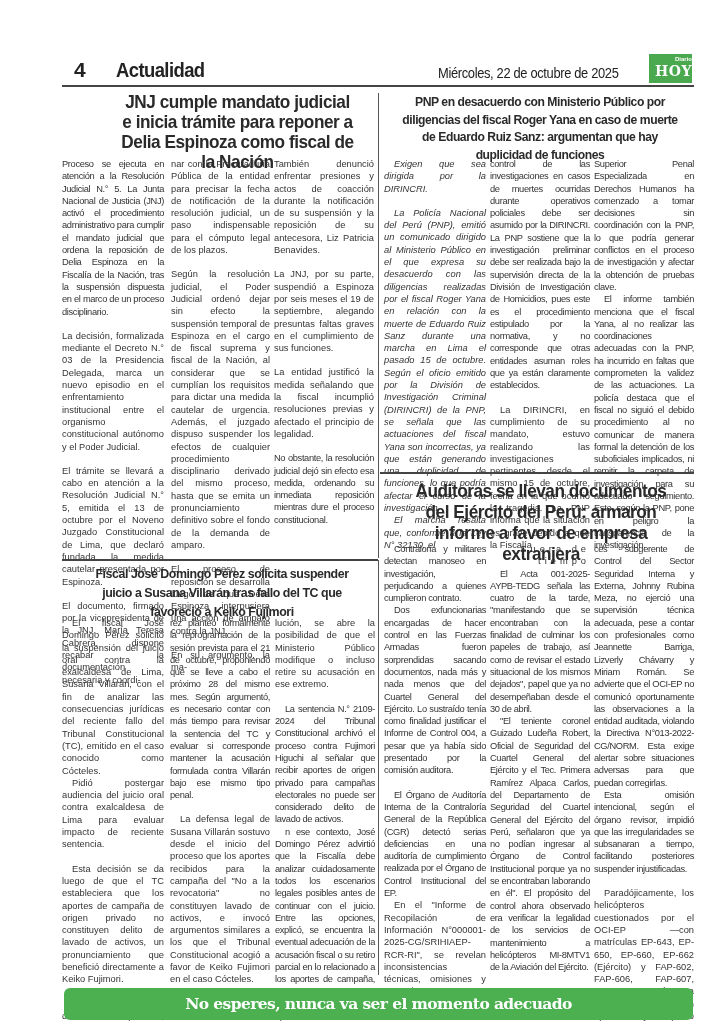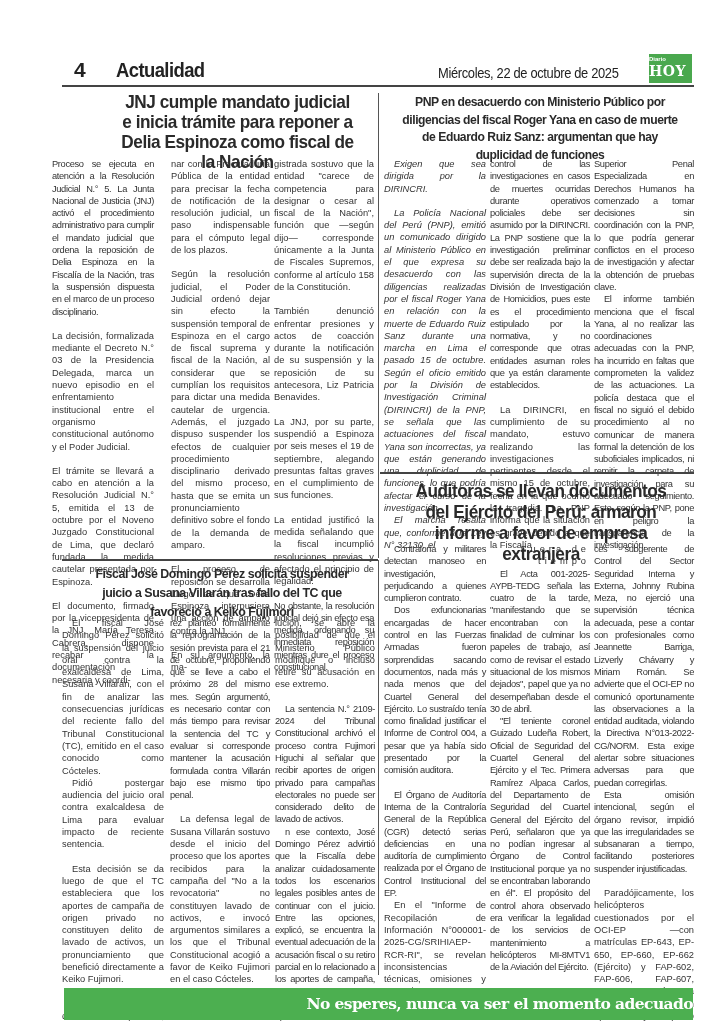--- a/index.html
+++ b/index.html
@@ -6,38 +6,38 @@
   html, body { width: 723px; height: 1024px; background: #ffffff; overflow: hidden; }
   body { font-family: "Liberation Sans", sans-serif; color: #222; position: relative; }
 
   .page { position: absolute; left: 0; top: 0; width: 723px; height: 1024px; }
 
   
   .hdr { position: absolute; left: 62px; top: 58px; width: 632px; height: 26px; }
   .hdr-num { position: absolute; left: 12px; top: 0; font-size: 21px; font-weight: bold; color: #222; letter-spacing: -0.5px; }
   .hdr-sec { position: absolute; left: 54px; top: 1px; font-size: 20px; font-weight: bold; color: #222; letter-spacing: -0.6px; transform: scaleX(0.92); transform-origin: left; }
   .hdr-date { position: absolute; left: 376px; top: 6px; font-size: 15px; color: #222; letter-spacing: -0.4px; transform: scaleX(0.86); transform-origin: left; white-space: nowrap; }
-  .logo { position: absolute; left: 587px; top: -4px; width: 43px; height: 29px; background: #4aa84e; color: #fff; text-align: left; }
+  .logo { position: absolute; left: 587px; top: -4px; width: 43px; height: 29px; background: #4aa84e; color: #fff; text-align: right; }
   .logo-top { font-size: 6px; font-weight: bold; line-height: 9px; padding-top: 1px; }
   .logo-main { font-family: "DejaVu Serif", serif; font-weight: bold; font-size: 14px; line-height: 15px; letter-spacing: 0.5px; }
   .hdr-rule { position: absolute; left: 62px; top: 85px; width: 632px; height: 2px; background: #333; }
 
   
   .headline { position: absolute; font-weight: bold; text-align: center; color: #2a2a2a; letter-spacing: -0.5px; }
   .col { position: absolute; font-size: 9.3px; line-height: 12.3px; color: #333; text-align: justify; hyphens: manual; }
   .col p { margin-bottom: 12px; }
   .col p.ind { text-indent: 10px; margin-bottom: 0; }
   .col p.gap { margin-top: 12px; }
   .col .cond { letter-spacing: -0.35px; }
   .vrule { position: absolute; width: 1px; background: #555; }
   .hrule { position: absolute; height: 2px; background: #444; }
   .center { text-align: right; letter-spacing: 4px; text-indent: 0 !important; }
 
   
-  .banner { position: absolute; left: 64px; top: 988px; width: 629px; height: 32px; background: #4caf50; color: #fff; text-align: right; }
+  .banner { position: absolute; left: 64px; top: 988px; width: 629px; height: 32px; background: #4caf50; color: #fff; text-align: center; border-radius: 6px; }
   .banner span { font-family: "DejaVu Serif", serif; font-weight: bold; font-size: 15.5px; line-height: 32px; letter-spacing: -0.6px; }
 </style>
 </head>
 <body>
 
 <div class="page">
 
   <div class="hdr">
     <span class="hdr-num">4</span>
     <span class="hdr-sec">Actualidad</span>
@@ -45,34 +45,33 @@
     <div class="logo">
       <div class="logo-top">Diario</div>
       <div class="logo-main">HOY</div>
     </div>
   </div>
   <div class="hrule hdr-rule"></div>
 
   <div>
     <div class="headline" style="left:110px; top:92px; width:255px; font-size:18.5px; line-height:20px; transform:scaleX(0.93); transform-origin:center;">JNJ cumple mandato judicial e inicia trámite para reponer a Delia Espinoza como fiscal de la Nación</div>
 
-    <div class="col" style="left:52px; top:158px; width:102px;">
+    <div class="col" style="left:62px; top:158px; width:102px;">
       <p class="cond">Proceso se ejecuta en atención a la Resolución Judicial N.° 5. La Junta Nacional de Justicia (JNJ) activó el procedimiento administrativo para cumplir el mandato judicial que ordena la reposición de Delia Espinoza en la Fiscalía de la Nación, tras la suspensión dispuesta en el marco de un proceso disciplinario.</p>
       <p>La decisión, formalizada mediante el Decreto N.° 03 de la Presidencia Delegada, marca un nuevo episodio en el enfrentamiento institucional entre el organismo constitucional autónomo y el Poder Judicial.</p>
       <p>El trámite se llevará a cabo en atención a la Resolución Judicial N.° 5, emitida el 13 de octubre por el Noveno Juzgado Constitucional de Lima, que declaró fundada la medida cautelar presentada por Espinoza.</p>
       <p>El documento, firmado por la vicepresidenta de la JNJ, María Teresa Cabrera, dispone recabar la documentación necesaria y coordi-</p>
     </div>
     <div class="col" style="left:171px; top:158px; width:99px;">
       <p>nar con la Procuraduría Pública de la entidad para precisar la fecha de notificación de la resolución judicial, un paso indispensable para el cómputo legal de los plazos.</p>
       <p>Según la resolución judicial, el Poder Judicial ordenó dejar sin efecto la suspensión temporal de Espinoza en el cargo de fiscal suprema y fiscal de la Nación, al considerar que se cumplían los requisitos para dictar una medida cautelar de urgencia. Además, el juzgado dispuso suspender los efectos de cualquier procedimiento disciplinario derivado del mismo proceso, hasta que se emita un pronunciamiento definitivo sobre el fondo de la demanda de amparo.</p>
       <p>El proceso de reposición se desarrolla luego de que Delia Espinoza interpusiera una acción de amparo contra la JNJ.</p>
       <p>En su argumento, la ma-</p>
     </div>
     <div class="col" style="left:274px; top:158px; width:100px;">
-      <p>gistrada sostuvo que la entidad "carece de competencia para designar o cesar al fiscal de la Nación", función que —según dijo— corresponde únicamente a la Junta de Fiscales Supremos, conforme al artículo 158 de la Constitución.</p>
       <p>También denunció enfrentar presiones y actos de coacción durante la notificación de su suspensión y la reposición de su antecesora, Liz Patricia Benavides.</p>
       <p>La JNJ, por su parte, suspendió a Espinoza por seis meses el 19 de septiembre, alegando presuntas faltas graves en el cumplimiento de sus funciones.</p>
       <p>La entidad justificó la medida señalando que la fiscal incumplió resoluciones previas y afectado el principio de legalidad.</p>
       <p class="cond">No obstante, la resolución judicial dejó sin efecto esa medida, ordenando su inmediata reposición mientras dure el proceso constitucional.</p>
     </div>
   </div>
 
   <div class="vrule" style="left:378px; top:93px; height:465px;"></div>
 
   <div>

